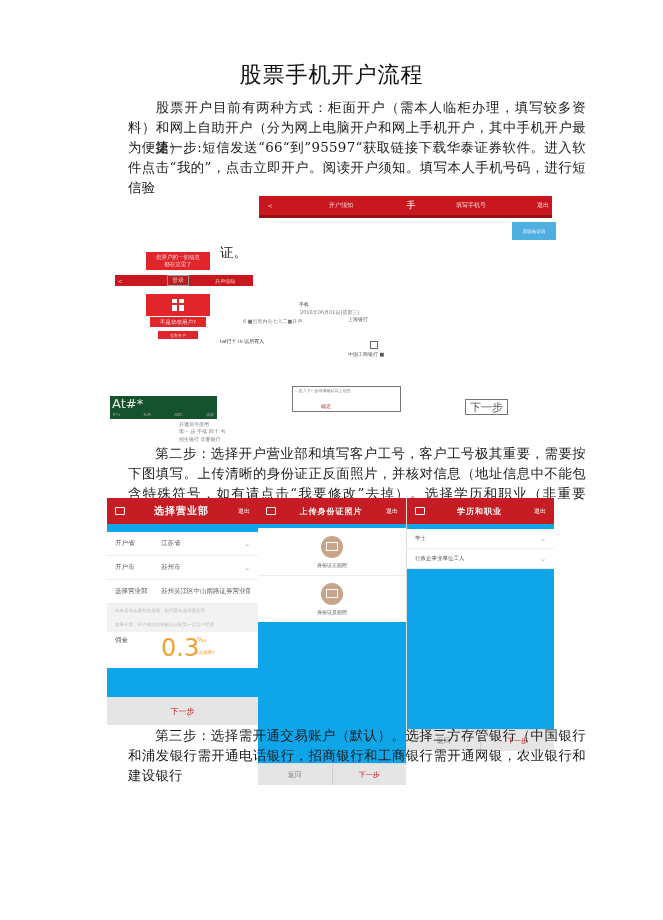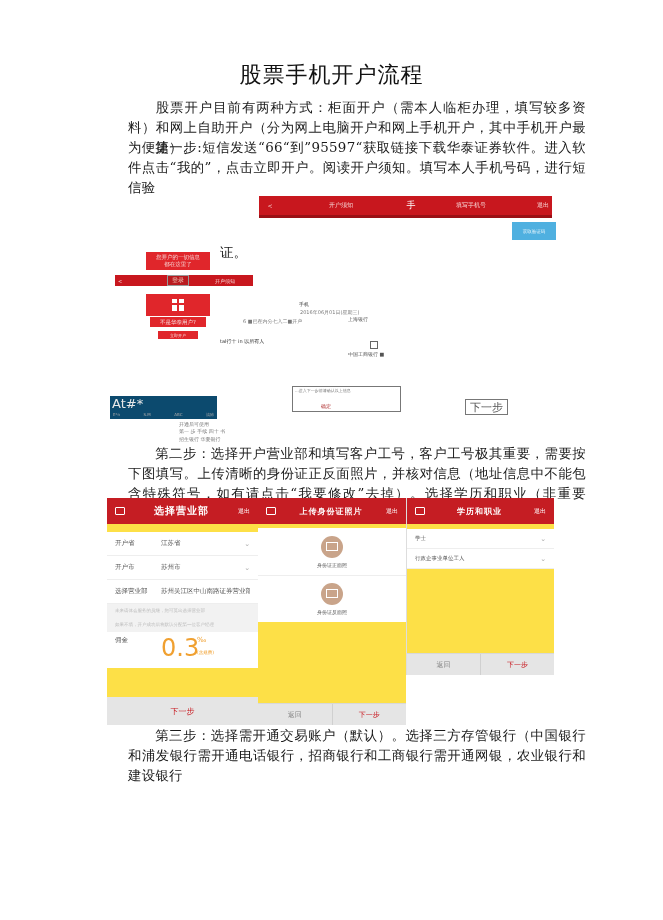--- a/index.html
+++ b/index.html
@@ -11,21 +11,21 @@
 
   .para { position: absolute; left: 104px; width: 458px; font-size: 13.4px; line-height: 20px; text-align: justify; letter-spacing: 0.3px; margin-left: 24px; }
   .para .indent { display: inline-block; width: 27px; }
 
   
   .abs { position: absolute; }
   .redbar { background: #c8171e; }
   .t-white { color: #f7d6d6; font-family: "DejaVu Sans", sans-serif; }
   .tiny { font-family: "DejaVu Sans", sans-serif; font-size: 5px; color: #7a7a7a; white-space: nowrap; }
 
-  .phone { position: absolute; top: 498px; background: #fde047; font-family: "DejaVu Sans", sans-serif; overflow: hidden; }
+  .phone { position: absolute; top: 498px; background: #0ea5e9; font-family: "DejaVu Sans", sans-serif; overflow: hidden; }
   .ph-header { height: 26px; background: #c51d23; display: flex; align-items: center; justify-content: space-between; padding: 0 8px; color: #fff; }
   .ph-header .h-title { font-size: 10px; font-weight: bold; letter-spacing: 1px; }
   .ph-header .h-exit { font-size: 6px; }
   .ph-header .h-icon { width: 10px; height: 8px; border: 1.2px solid #fff; border-radius: 1px; position: relative; }
   .ph-row { background: #fff; height: 24px; display: flex; align-items: center; padding: 0 8px; font-size: 6.5px; color: #444; border-bottom: 1px solid #eee; }
   .ph-row .lbl { width: 46px; color: #555; }
   .ph-row .val { flex: 1; color: #555; }
   .ph-row .chev { color: #aaa; font-size: 7px; }
   .ph-hint { height: 14px; font-size: 4.5px; color: #bbb; padding: 4px 8px; background: #f2f2f2; }
   .ph-footer { position: absolute; left: 0; right: 0; bottom: 0; height: 22px; background: #e5e5e5; display: flex; border-top: 1px solid #d8d8d8; }
@@ -82,21 +82,21 @@
 </div>
 
 <div class="abs tiny" style="left:299px;top:301px;color:#333;">手机</div>
 <div class="abs tiny" style="left:300px;top:309px;">2016年06月01日(星期三)</div>
 <div class="abs tiny" style="left:348px;top:316px;color:#555;">上海银行</div>
 <div class="abs tiny" style="left:243px;top:318px;">6 ■已在内分七入二■开户</div>
 <div class="abs tiny" style="left:220px;top:338px;color:#333;">tal行十 in 以所有人</div>
 <div class="abs" style="left:370px;top:341px;width:8px;height:8px;border:1px solid #666;"></div>
 <div class="abs tiny" style="left:348px;top:351px;color:#555;">中国工商银行 ■</div>
 
-<div class="abs" style="left:110px;top:396px;width:107px;height:23px;background:#0c4a6e;">
+<div class="abs" style="left:110px;top:396px;width:107px;height:23px;background:#14532d;">
   <div style="font-family:'DejaVu Sans',sans-serif;font-size:13px;color:#e8e8e8;padding-left:2px;line-height:16px;">At#*</div>
   <div style="display:flex;justify-content:space-between;padding:0 3px;font-family:'DejaVu Sans',sans-serif;font-size:4px;color:#aaa;">
     <span>E*n</span>
     <span>S.M</span>
     <span>ABC</span>
     <span>清除</span>
   </div>
 </div>
 <div class="abs tiny" style="left:179px;top:421px;">开通后可使用</div>
 <div class="abs tiny" style="left:179px;top:428px;">第一 步 手续 四十 书</div>
@@ -142,21 +142,21 @@
     <span style="position:absolute;left:8px;top:4px;">佣金</span>
     <span style="position:absolute;left:54px;top:2px;font-size:24px;color:#f0a030;">0.3</span>
     <span style="position:absolute;left:90px;top:4px;font-size:7px;color:#f0a030;">‰</span>
     <span style="position:absolute;left:90px;top:18px;font-size:4.5px;color:#f0a030;">(含规费)</span>
   </div>
   <div style="position:absolute;left:0;right:0;bottom:0;height:28px;background:#e5e5e5;display:flex;align-items:center;justify-content:center;">
     <span class="red-txt" style="font-size:8px;">下一步</span>
   </div>
 </div>
 
-<div class="phone" style="left:258px;width:148px;height:227px;text-align:right;">
+<div class="phone" style="left:258px;width:148px;height:287px;text-align:right;">
   <div class="ph-header">
     <span class="h-icon"></span>
     <span class="h-title" style="font-size:8px;">上传身份证照片</span>
     <span class="h-exit">退出</span>
   </div>
   <div style="background:#fff;height:47px;display:flex;flex-direction:column;align-items:center;justify-content:center;margin-top:4px;">
     <div style="width:22px;height:22px;border-radius:50%;background:#c9a48a;position:relative;">
       <span style="position:absolute;left:5px;top:6px;width:12px;height:9px;border:1px solid #fff;"></span>
     </div>
     <span style="font-size:5px;color:#555;margin-top:4px;">身份证正面照</span>
@@ -170,21 +170,21 @@
   <div class="ph-footer">
     <div class="gray-txt" style="border-right:1px solid #d0d0d0;">
         <span>返回</span>
       </div>
     <div class="red-txt">
         <span>下一步</span>
       </div>
   </div>
 </div>
 
-<div class="phone" style="left:406px;width:148px;height:177px;border-left:1px solid #ddd;">
+<div class="phone" style="left:406px;width:148px;height:253px;border-left:1px solid #ddd;">
   <div class="ph-header">
     <span class="h-icon"></span>
     <span class="h-title" style="font-size:8px;">学历和职业</span>
     <span class="h-exit">退出</span>
   </div>
   <div style="height:5px;"></div>
   <div class="ph-row" style="height:20px;">
     <span class="val" style="font-size:5.5px;">学士</span>
     <span class="chev">⌄</span>
   </div>

